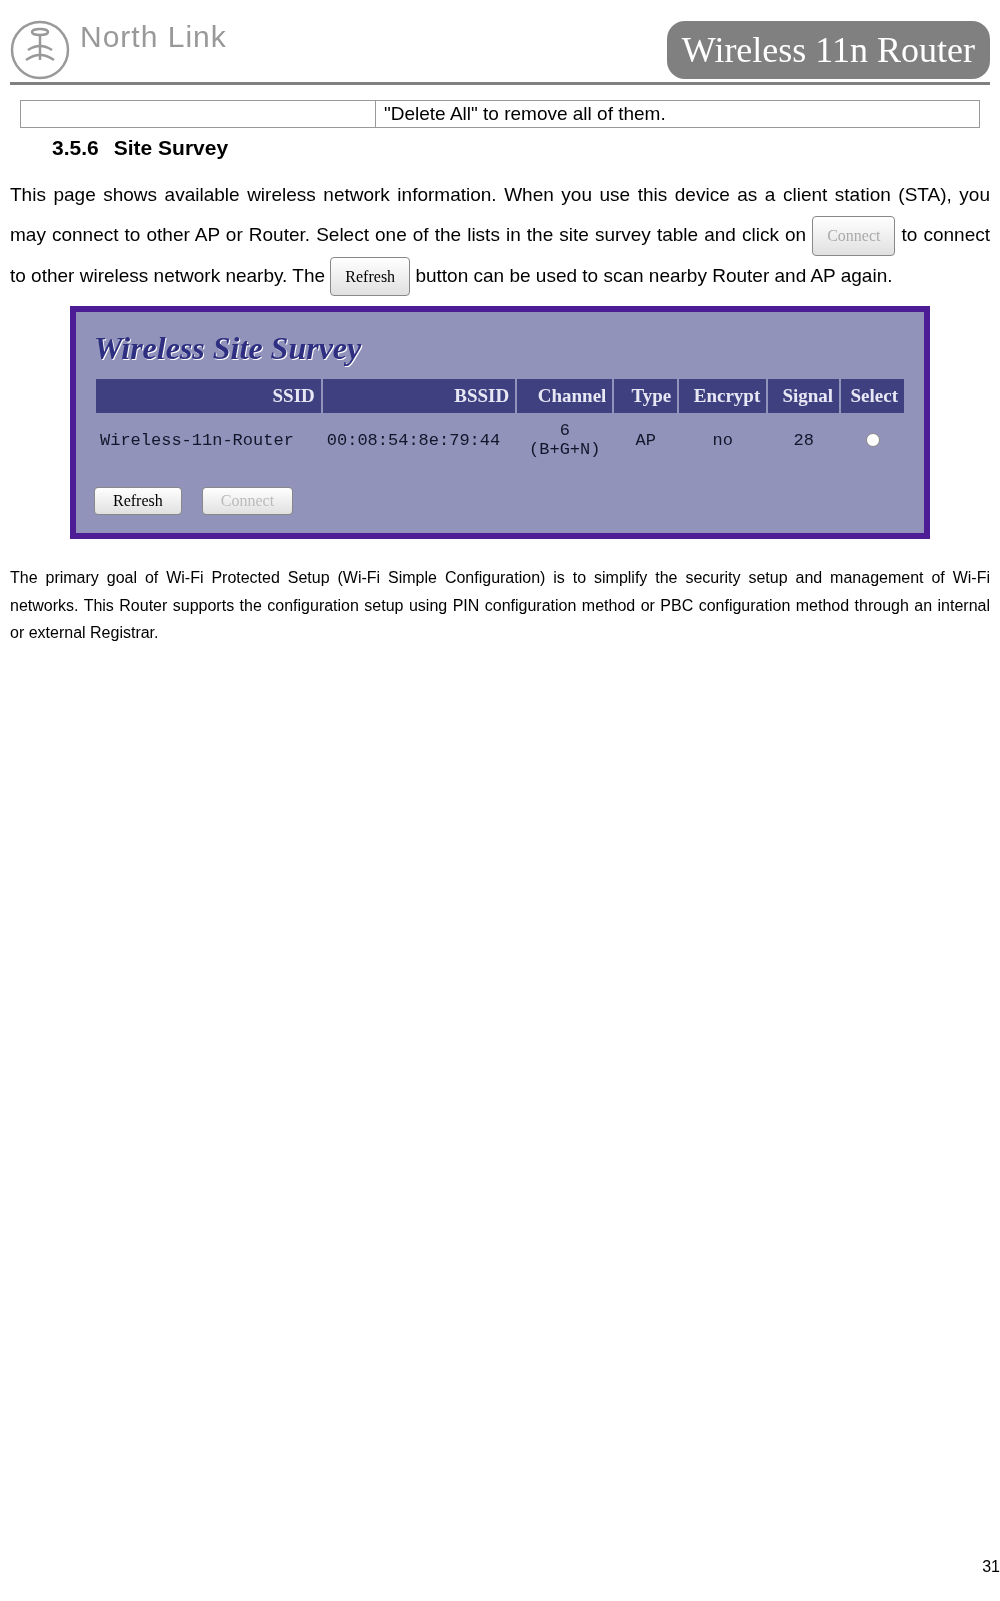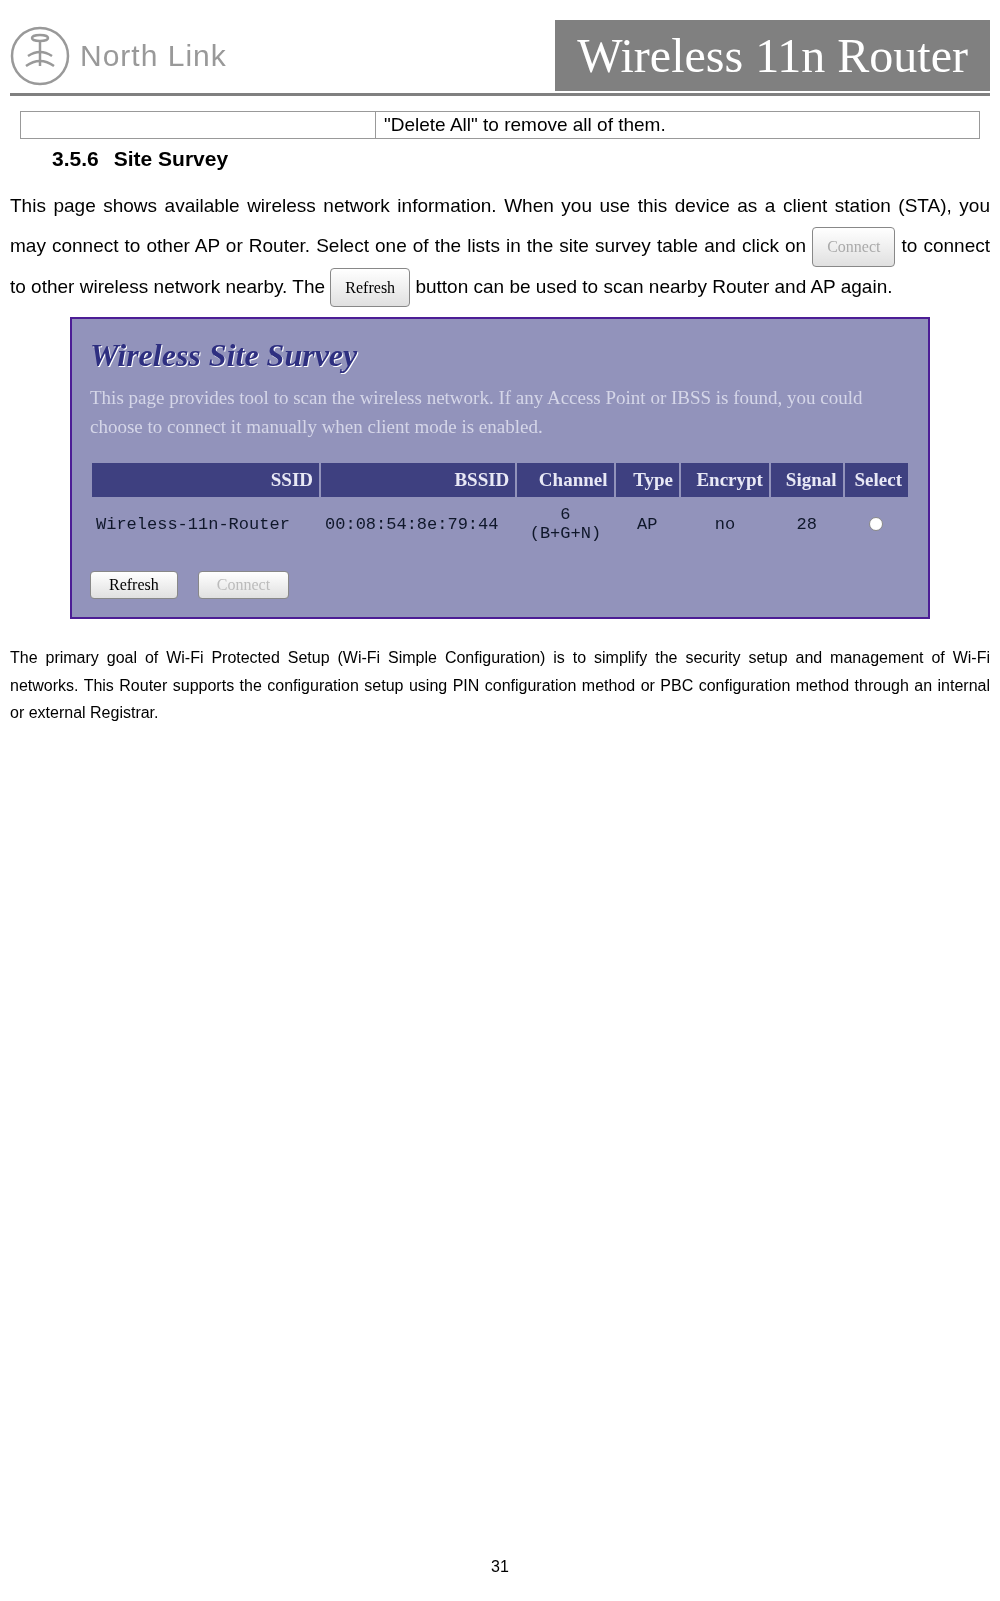--- a/index.html
+++ b/index.html
@@ -20,43 +20,43 @@
     .header {
       display: flex;
       justify-content: space-between;
       align-items: center;
       border-bottom: 3px solid #808080;
       padding-bottom: 2px;
       margin-bottom: 15px;
     }
     .logo-area {
       display: flex;
-      align-items: center;
       gap: 10px;
     }
     .logo-icon {
       width: 60px;
       height: 60px;
     }
     .logo-icon svg {
       width: 100%;
       height: 100%;
     }
     .logo-text {
       font-size: 30px;
       color: #999;
       font-family: Arial, sans-serif;
       letter-spacing: 1px;
     }
     .title-box {
       background: #808080;
       color: #fff;
-      font-size: 48px;
-      padding: 8px 22px;
-      font-family: "Times New Roman", serif;
+      font-size: 36px;
+      padding: 8px 15px;
+      font-family: "Times New Roman", serif;
+      border-radius: 18px;
     }
     .table-snippet {
       border: 1px solid #999;
       margin: 0 10px 8px 10px;
       display: flex;
     }
     .table-snippet .left-cell {
       width: 355px;
       border-right: 1px solid #999;
     }
@@ -90,21 +90,21 @@
       vertical-align: middle;
       font-family: "Times New Roman", serif;
     }
     .inline-btn.disabled {
       color: #aaa;
     }
     .screenshot {
       margin: 10px 60px 25px 60px;
       background: #9293bb;
       padding: 18px;
-      border: 2px solid #4c1d95;
+      border: 6px solid #4c1d95;
     }
     .ss-title {
       font-family: "Times New Roman", serif;
       font-style: italic;
       font-weight: bold;
       font-size: 32px;
       color: #2e2f80;
       text-shadow: 1px 1px 0 #fff;
       margin-bottom: 10px;
     }
@@ -173,21 +173,21 @@
     .body-text2 {
       font-size: 16px;
       line-height: 1.7;
       text-align: justify;
     }
     .page-number {
       position: absolute;
       bottom: 25px;
       left: 0;
       right: 0;
-      text-align: center;
+      text-align: right;
       font-size: 16px;
     }
   </style>
 </head>
 <body>
 
 <div class="page">
   <div class="header">
     <div class="logo-area">
       <div class="logo-icon">
@@ -216,21 +216,20 @@
     <div class="body-text">
       <span>This page shows available wireless network information. When you use this device as a client station (STA), you may connect to other AP or Router. Select one of the lists in the site survey table and click on </span>
       <span class="inline-btn disabled">Connect</span>
       <span> to connect to other wireless network nearby. The </span>
       <span class="inline-btn">Refresh</span>
       <span> button can be used to scan nearby Router and AP again.</span>
     </div>
 
     <div class="screenshot">
       <div class="ss-title">Wireless Site Survey</div>
-      <div class="ss-desc">This page provides tool to scan the wireless network. If any Access Point or IBSS is found, you could choose to connect it manually when client mode is enabled.</div>
       <table class="ss-table">
         <thead>
           <tr>
             <th style="width:28%">SSID</th>
             <th style="width:24%">BSSID</th>
             <th style="width:12%">Channel</th>
             <th style="width:8%">Type</th>
             <th style="width:11%">Encrypt</th>
             <th style="width:9%">Signal</th>
             <th style="width:8%">Select</th>

